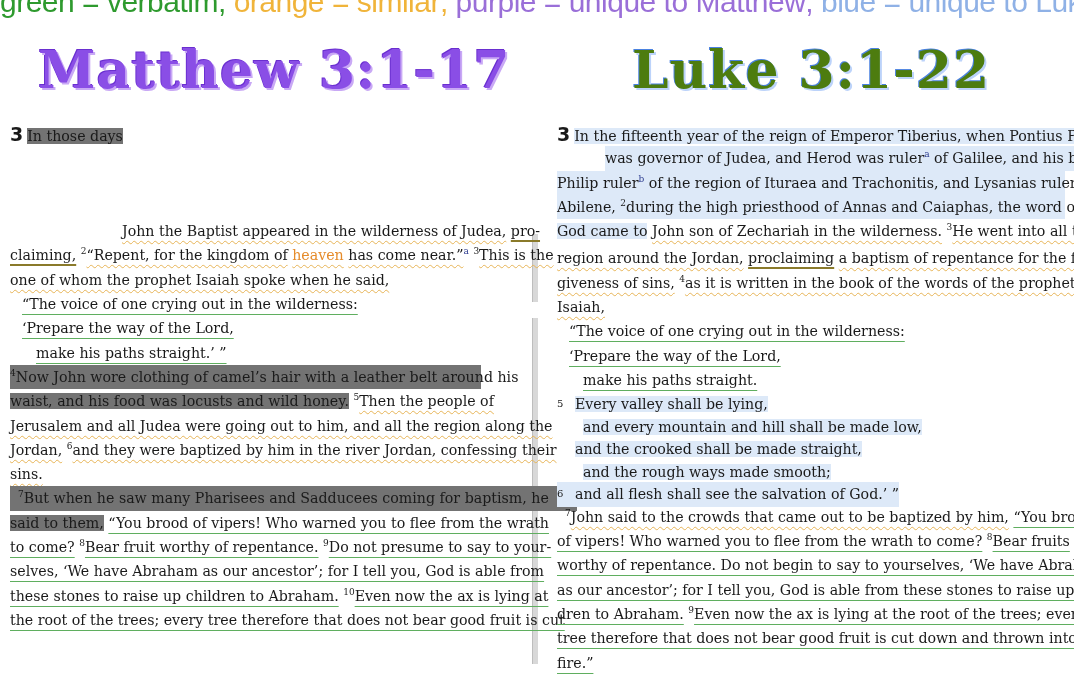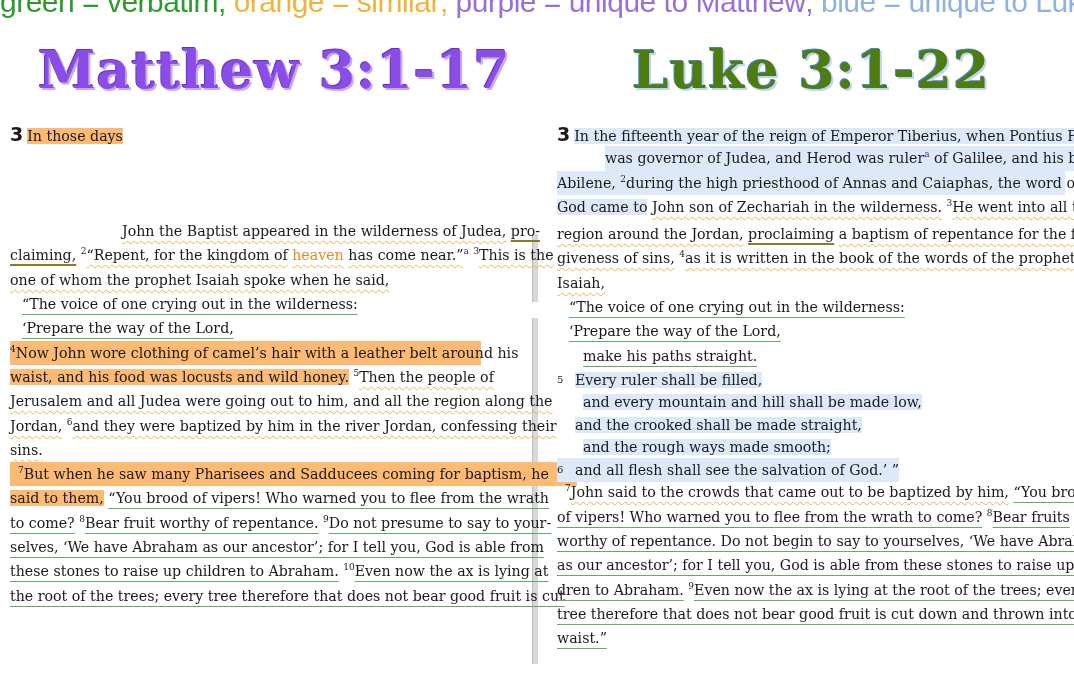--- a/index.html
+++ b/index.html
@@ -40,21 +40,21 @@
   .divider {
     position:absolute; left:532px; width:6px; background:#d8d8d8; border-left:1px solid #bdbdbd;
   }
 
   .line { display:block; white-space:nowrap; height:24.3px; position:relative; }
 
   .chap { font-family:"DejaVu Sans", sans-serif; font-weight:bold; font-size:19px; margin-right:4px; }
   .vn { font-size:9px; vertical-align:super; line-height:0; }
   .fn { font-size:9px; vertical-align:super; line-height:0; color:#2b3a8f; }
 
-  .hl-purple { background:#fdba74; }
+  .hl-purple { background:#737373; }
   .hl-blue { background:#dde9f8; }
 
   .u-green { text-decoration:underline; text-decoration-color:#5fae5f; text-underline-offset:5px; text-decoration-thickness:1px; }
   .u-orange { text-decoration:underline wavy; text-decoration-color:#e7b457; text-underline-offset:4px; text-decoration-thickness:1px; }
   .u-olive { text-decoration:underline; text-decoration-color:#8a7a2a; text-underline-offset:4px; text-decoration-thickness:2px; }
   .t-orange { color:#e58b2a; }
 
   .indent1 { padding-left:12px; }
   .indent2 { padding-left:26px; }
   .poem-num { display:inline-block; width:18px; font-size:10px; vertical-align:top; }
@@ -86,20 +86,21 @@
     <span class="u-orange">John the Baptist appeared in the wilderness of Judea,</span> <span class="u-olive">pro-</span>
   </div>
   <div class="line">
     <span class="u-olive">claiming,</span> <span class="vn">2</span><span class="u-orange">“Repent, for the kingdom of</span> <span class="u-orange t-orange">heaven</span> <span class="u-orange">has come near.”</span><span class="fn">a</span> <span class="vn">3</span><span class="u-orange">This is the</span>
   </div>
   <div class="line">
     <span class="u-orange">one of whom the prophet Isaiah spoke when he said,</span>
   </div>
   <div class="line indent1"><span class="u-green">“The voice of one crying out in the wilderness:</span></div>
   <div class="line indent1"><span class="u-green">‘Prepare the way of the Lord,</span></div>
+  <div class="line indent2"><span class="u-green">make his paths straight.’ ”</span></div>
   <div class="line">
     <span class="hl-purple" style="display:inline-block;width:471px;"><span class="vn">4</span><span>Now John wore clothing of camel’s hair with a leather belt around his</span></span>
   </div>
   <div class="line">
     <span class="hl-purple">waist, and his food was locusts and wild honey.</span> <span class="vn">5</span><span class="u-orange">Then the people of</span>
   </div>
   <div class="line"><span class="u-orange">Jerusalem and all Judea were going out to him, and all the region along the</span></div>
   <div class="line">
     <span class="u-orange">Jordan,</span> <span class="vn">6</span><span class="u-orange">and they were baptized by him in the river Jordan, confessing their</span>
   </div>
@@ -121,50 +122,53 @@
 </div>
 
 <div class="col right">
   <div class="line">
     <span class="chap">3</span><span class="hl-blue">In the fifteenth year of the reign of Emperor Tiberius, when Pontius Pilate</span>
   </div>
   <div class="line">
     <span class="hl-blue" style="display:inline-block;width:608px;margin-left:48px;"><span>was governor of Judea, and Herod was ruler</span><span class="fn">a</span> <span>of Galilee, and his brother</span></span>
   </div>
   <div class="line">
+    <span class="hl-blue" style="display:inline-block;width:508px;"><span>Philip ruler</span><span class="fn">b</span> <span>of the region of Ituraea and Trachonitis, and Lysanias ruler</span> </span>
+  </div>
+  <div class="line">
     <span class="hl-blue" style="display:inline-block;width:508px;"><span>Abilene,</span> <span class="vn">2</span><span>during the high priesthood of Annas and Caiaphas, the word of</span></span>
   </div>
   <div class="line">
     <span class="hl-blue">God came to</span> <span class="u-orange">John son of Zechariah in the wilderness.</span> <span class="vn">3</span><span class="u-orange">He went into all the</span>
   </div>
   <div class="line" style="margin-top:3px;">
     <span class="u-orange">region around the Jordan,</span> <span class="u-olive">proclaiming</span> <span class="u-orange">a baptism of repentance for the for-</span>
   </div>
   <div class="line">
     <span class="u-orange">giveness of sins,</span> <span class="vn">4</span><span class="u-orange">as it is written in the book of the words of the prophet</span>
   </div>
   <div class="line"><span class="u-orange">Isaiah,</span></div>
   <div class="line indent1"><span class="u-green">“The voice of one crying out in the wilderness:</span></div>
   <div class="line indent1"><span class="u-green">‘Prepare the way of the Lord,</span></div>
   <div class="line indent2"><span class="u-green">make his paths straight.</span></div>
   <div class="line" style="height:22.5px;">
-    <span class="poem-num">5</span><span class="hl-blue">Every ruler shall be filled,</span>
+    <span class="poem-num">5</span><span class="hl-blue">Every valley shall be lying,</span>
   </div>
   <div class="line" style="height:22.5px;padding-left:26px;"><span class="hl-blue">and every mountain and hill shall be made low,</span></div>
   <div class="line" style="height:22.5px;padding-left:18px;"><span class="hl-blue">and the crooked shall be made straight,</span></div>
   <div class="line" style="height:22.5px;padding-left:26px;"><span class="hl-blue">and the rough ways made smooth;</span></div>
   <div class="line" style="height:22.5px;">
     <span class="hl-blue" style="display:inline-block;"><span class="poem-num">6</span><span>and all flesh shall see the salvation of God.’ ”</span></span>
   </div>
   <div class="line" style="padding-left:8px;">
     <span class="vn">7</span><span class="u-orange">John said to the crowds that came out to be baptized by him,</span> <span class="u-green">“You brood</span>
   </div>
   <div class="line">
     <span class="u-green">of vipers! Who warned you to flee from the wrath to come?</span> <span class="vn">8</span><span class="u-green">Bear fruits</span>
   </div>
   <div class="line"><span class="u-green">worthy of repentance. Do not begin to say to yourselves, ‘We have Abraham</span></div>
   <div class="line"><span class="u-green">as our ancestor’; for I tell you, God is able from these stones to raise up chil-</span></div>
   <div class="line">
     <span class="u-green">dren to Abraham.</span> <span class="vn">9</span><span class="u-green">Even now the ax is lying at the root of the trees; every</span>
   </div>
   <div class="line"><span class="u-green">tree therefore that does not bear good fruit is cut down and thrown into the</span></div>
-  <div class="line"><span class="u-green">waist.”</span></div>
+  <div class="line"><span class="u-green">fire.”</span></div>
 </div>
 
 </body></html>

